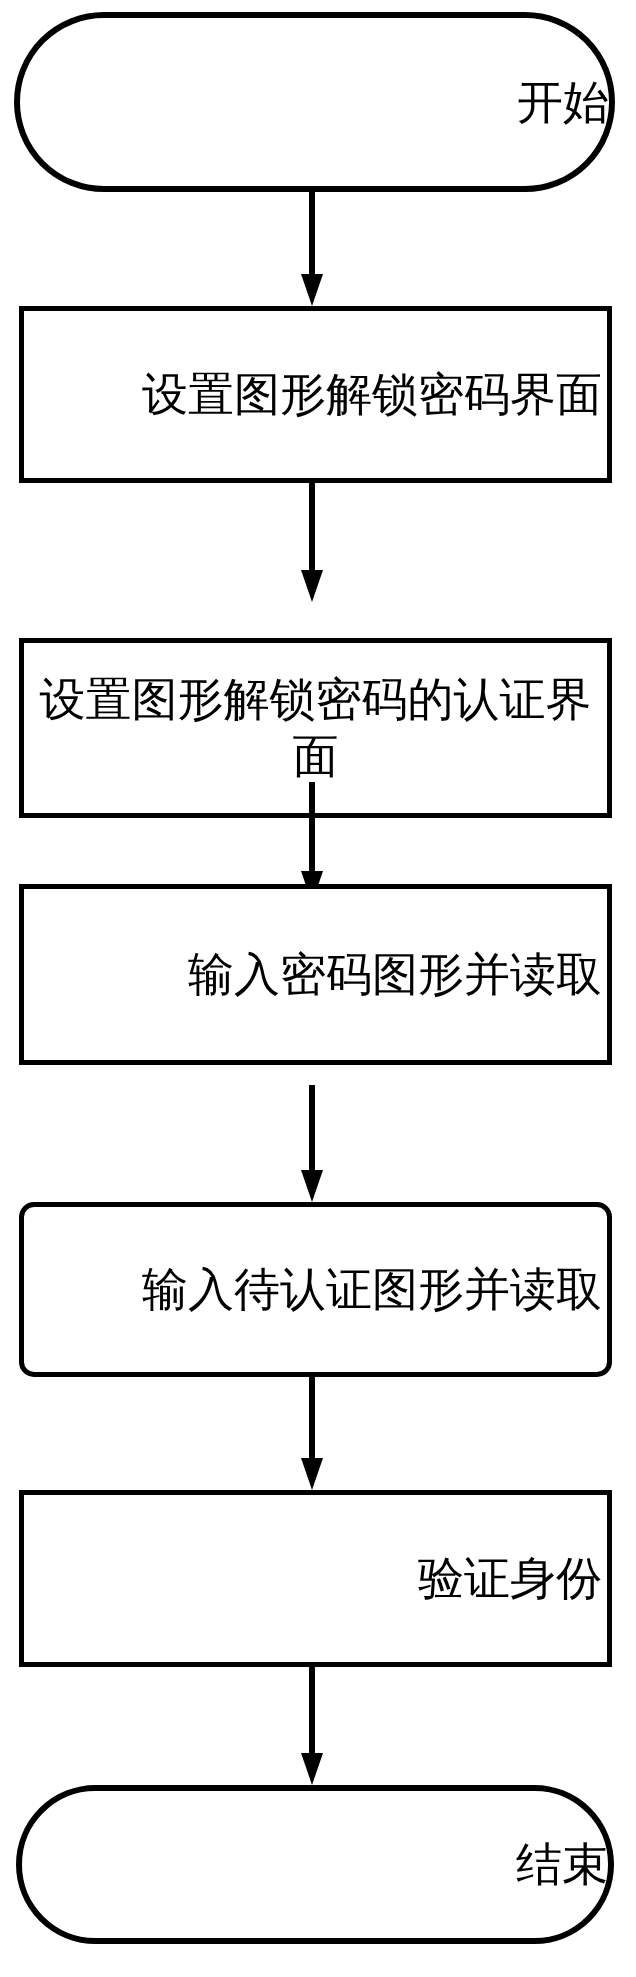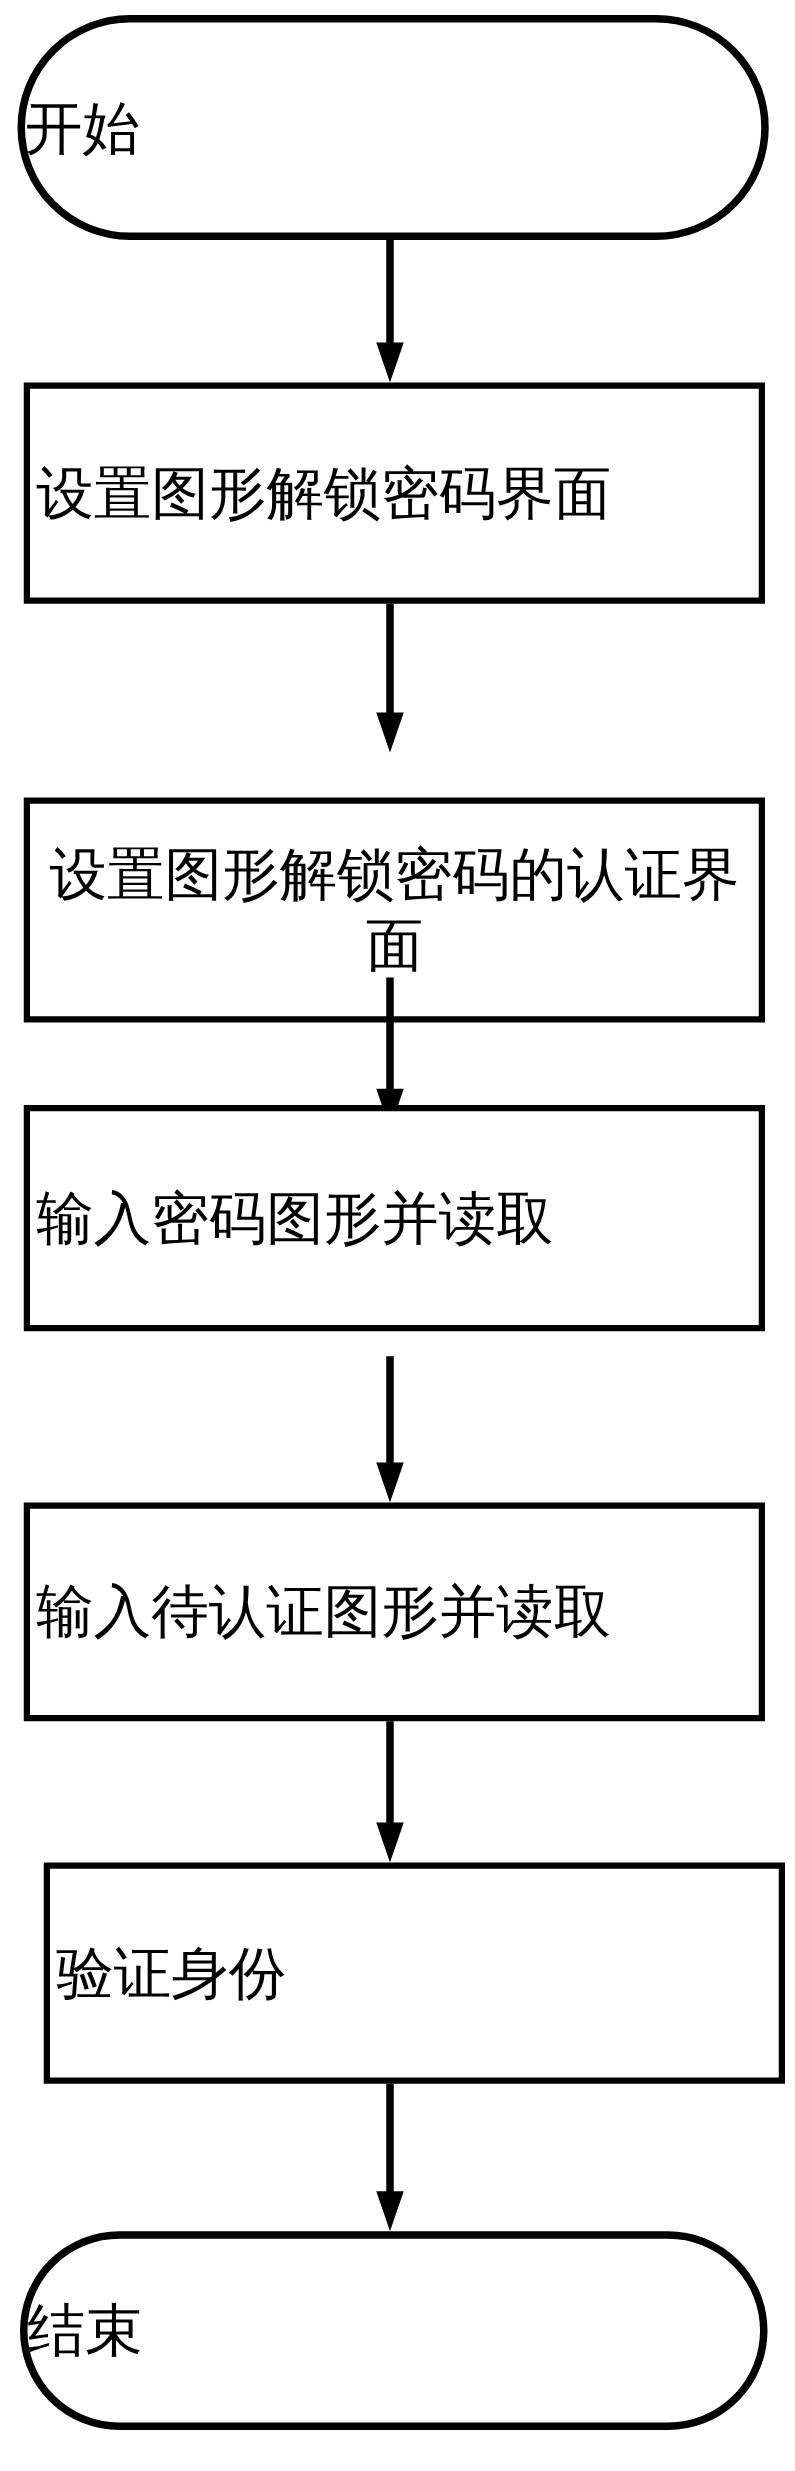--- a/index.html
+++ b/index.html
@@ -16,21 +16,21 @@
     color: #000000;
     overflow: hidden;
   }
   .node {
     position: absolute;
     box-sizing: border-box;
     border: 5px solid #000000;
     background: #ffffff;
     display: flex;
     align-items: center;
-    justify-content: flex-start;
+    justify-content: flex-end;
   }
   .node .label {
     font-size: 46px;
     line-height: 57px;
     text-align: center;
     letter-spacing: 0px;
     color: #000000;
   }
   .terminator {
     border-width: 6px;
@@ -81,28 +81,28 @@
   <div class="arrow-shaft" style="top:782px; height:91px;"></div>
   <div class="arrow-head" style="top:871px;"></div>
 
   <div class="node process" style="left:19px; top:884px; width:593px; height:181px;">
     <div class="label">输入密码图形并读取</div>
   </div>
 
   <div class="arrow-shaft" style="top:1085px; height:87px;"></div>
   <div class="arrow-head" style="top:1170px;"></div>
 
-  <div class="node process" style="left:19px; top:1202px; width:593px; height:175px;">
+  <div class="node process" style="left:19px; top:1202px; width:593px; height:175px;border-radius:15px;">
     <div class="label">输入待认证图形并读取</div>
   </div>
 
   <div class="arrow-shaft" style="top:1377px; height:83px;"></div>
   <div class="arrow-head" style="top:1458px;"></div>
 
-  <div class="node process" style="left:19px; top:1490px; width:593px; height:177px;margin-left:16px;">
+  <div class="node process" style="left:19px; top:1490px; width:593px; height:177px;">
     <div class="label">验证身份</div>
   </div>
 
   <div class="arrow-shaft" style="top:1667px; height:88px;"></div>
   <div class="arrow-head" style="top:1753px;"></div>
 
   <div class="node terminator" style="left:16px; top:1785px; width:598px; height:159px;">
     <div class="label">结束</div>
   </div>
 

